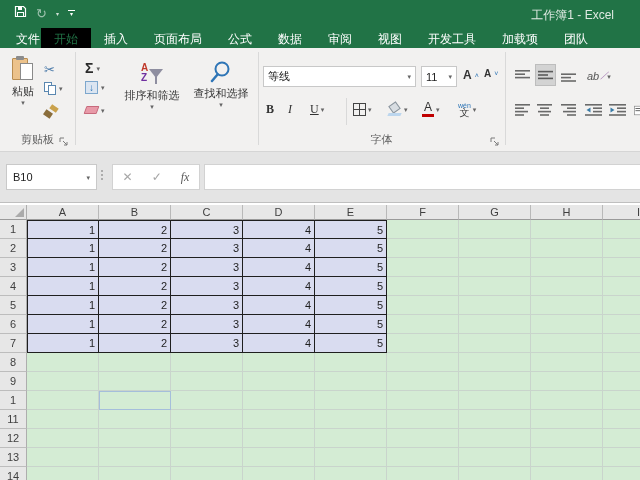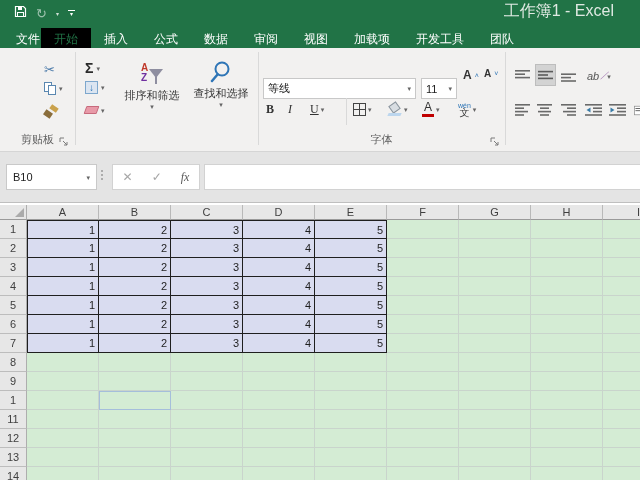--- a/index.html
+++ b/index.html
@@ -8,21 +8,21 @@
 
   
   .titlebar { position:relative; height:28px; background:#217346; }
   .qat { position:absolute; left:14px; top:5px; display:flex; align-items:center; gap:9px; }
   .qat .btn { color:#fff; font-size:13px; line-height:16px; cursor:default; }
   .qat .dim { opacity:.55; }
   .qat .mini-caret { font-size:6px; color:#cfe0d5; }
   .qat-custom { display:flex; flex-direction:column; align-items:center; }
   .qat-custom .bar { width:7px; height:1px; background:#fff; margin-bottom:1px; }
   .qat-custom .car { font-size:6px; color:#fff; line-height:5px; }
-  .win-title { position:absolute; right:26px; top:1px; font-size:16px; color:#dfe9e2; }
+  .win-title { position:absolute; right:26px; top:7px; font-size:12px; color:#dfe9e2; }
 
   
   .tabrow { height:20px; background:#217346; display:flex; align-items:stretch; }
   .tab { color:#fff; font-size:12px; padding:3px 13px 0 13px; white-space:nowrap; cursor:default; }
   .tab.active { background:#000000; color:#217346; }
   .tab.file { padding:3px 1px 0 16px; }
 
   
   .ribbon { position:relative; height:104px; background:#f2f1f0; border-bottom:1px solid #d5d5d5; font-size:11px; color:#333; }
   .rsep { position:absolute; top:4px; bottom:6px; width:1px; background:#d9d9d9; }
@@ -54,21 +54,21 @@
   .filldown { width:13px; height:13px; background:#dbe5f1; border:1px solid #7da7cd; color:#2e75b6; font-size:10px; line-height:11px; text-align:center; }
   .eraser { width:13px; height:8px; background:#e89aa8; border:1px solid #c76a7c; transform:skewX(-20deg); border-radius:1px; }
   .az-ic { display:flex; align-items:center; gap:1px; height:26px; }
   .az-ic .letters { display:flex; flex-direction:column; font-size:10px; font-weight:bold; line-height:10px; }
   .az-ic .a { color:#c0392b; } .az-ic .z { color:#7030a0; }
   .funnel { width:0; height:0; border-left:7px solid transparent; border-right:7px solid transparent; border-top:9px solid #8e8ea0; position:relative; }
   .funnel:after { content:""; position:absolute; left:-1px; top:-2px; width:2px; height:8px; background:#8e8ea0; }
   .mag { width:24px; height:24px; }
 
   
-  .combo { position:absolute; background:#fff; border:1px solid #abababa8; display:flex; align-items:center; justify-content:space-between; padding:0 4px; height:21px; font-size:11px; color:#222;margin-top:12px; }
+  .combo { position:absolute; background:#fff; border:1px solid #abababa8; display:flex; align-items:center; justify-content:space-between; padding:0 4px; height:21px; font-size:11px; color:#222; }
   .fontbtn { position:absolute; top:50px; height:22px; display:flex; align-items:center; gap:2px; font-size:12px; color:#333; }
   .b { font-weight:bold; font-family:"Liberation Serif",serif; }
   .i { font-style:italic; font-family:"Liberation Serif",serif; }
   .u { text-decoration:underline; font-family:"Liberation Serif",serif; }
   .grow-font,.shrink-font { font-weight:bold; color:#333; position:relative; font-size:12px; }
   .fcolor { display:flex; flex-direction:column; align-items:center; line-height:11px; }
   .fcolor .bar { width:12px; height:3px; background:#c00000; margin-top:1px; }
   .pinyin { display:flex; flex-direction:column; align-items:center; line-height:7px; }
   .pinyin .py { font-size:7px; color:#2e75b6; }
   .pinyin .han { font-size:10px; color:#333; }
@@ -126,35 +126,45 @@
         <span class="car">▾</span>
       </span>
   </div>
   <div class="win-title">工作簿1 - Excel</div>
 </div>
 
 <div class="tabrow">
     <div class="tab file">文件</div>
     <div class="tab active">开始</div>
     <div class="tab">插入</div>
+    <div class="tab">页面布局</div>
     <div class="tab">公式</div>
     <div class="tab">数据</div>
     <div class="tab">审阅</div>
     <div class="tab">视图</div>
+    <div class="tab">开发工具</div>
     <div class="tab">加载项</div>
-    <div class="tab">开发工具</div>
     <div class="tab">团队</div>
   </div>
 
 <div class="ribbon">
   <div class="rsep" style="left:75px"></div>
   <div class="rsep" style="left:258px"></div>
   <div class="rsep" style="left:505px"></div>
 
   <div class="group" style="left:0;width:75px;">
+    <div class="bigbtn" style="left:6px;top:8px;width:34px;">
+      <span class="clipboard-ic">
+          <i class="board"></i>
+          <i class="clip"></i>
+          <i class="page"></i>
+        </span>
+      <span class="txt">粘贴</span>
+      <span class="caret">▾</span>
+    </div>
     <div class="mini" style="left:44px;top:14px;">
         <span class="scissors">✂</span>
       </div>
     <div class="mini" style="left:44px;top:34px;">
         <span class="copy-ic">
           <i></i>
           <i></i>
         </span>
         <span class="caret">▾</span>
       </div>

